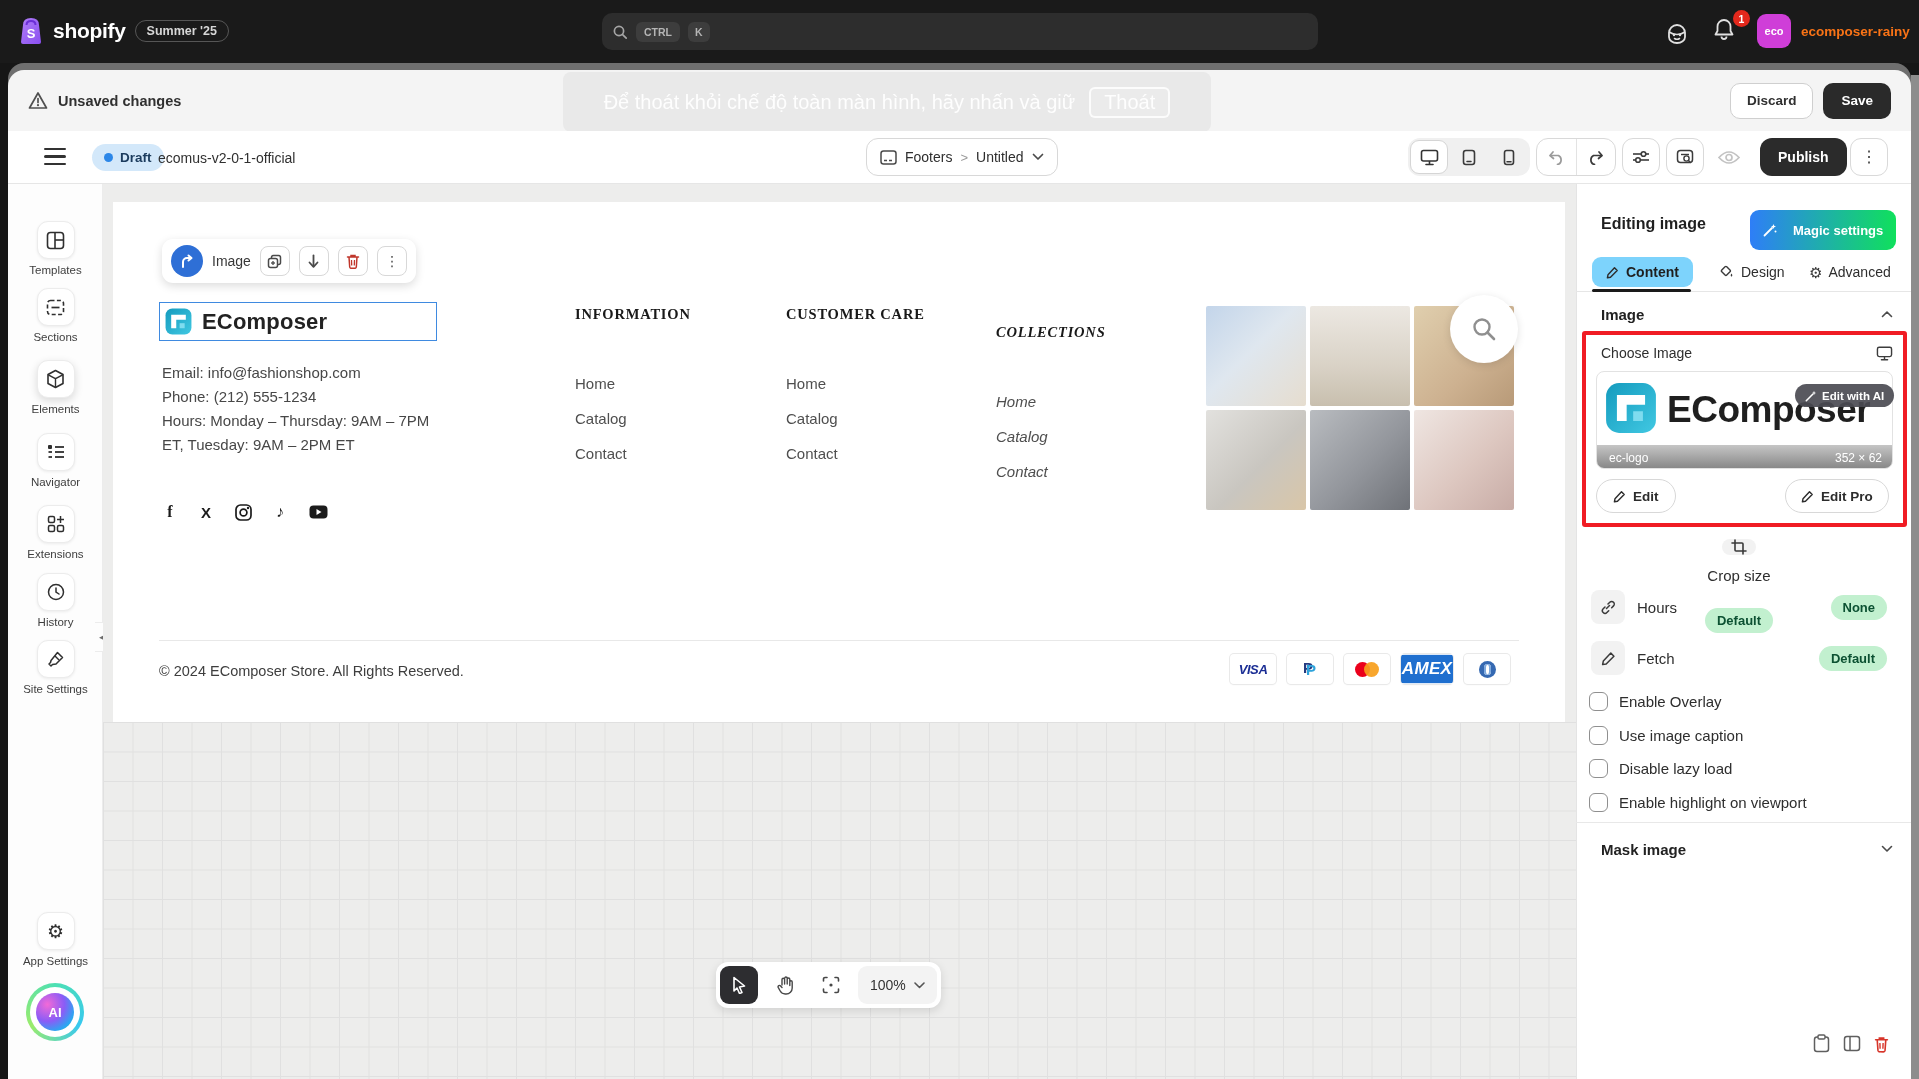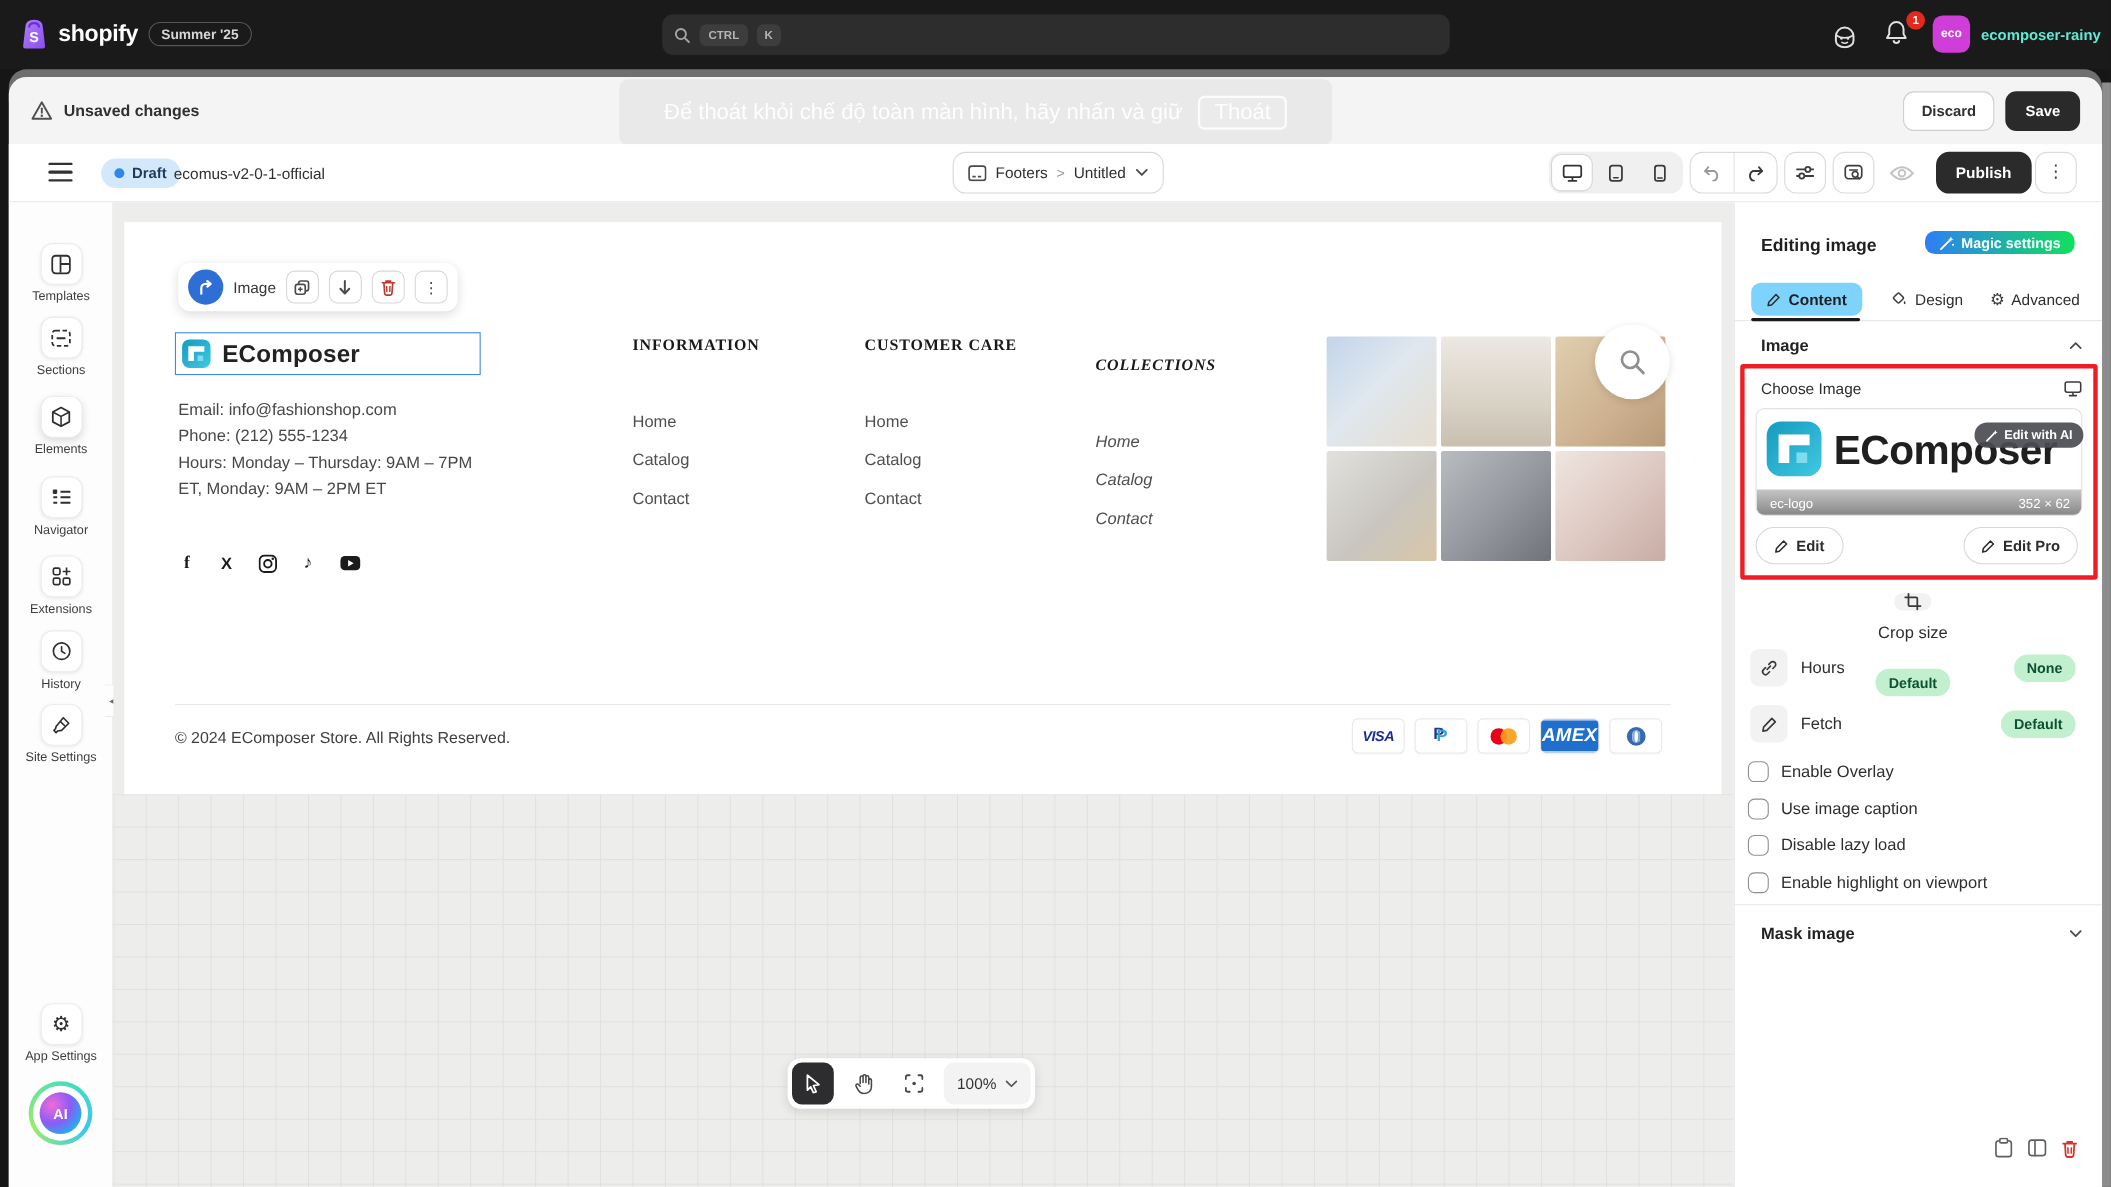--- a/index.html
+++ b/index.html
@@ -66,21 +66,21 @@
 <div class="r" style="left:1712px;top:17px;width:32px;height:30px;">
   <svg width="24" height="26" viewBox="0 0 24 26">
       <path d="M12 3 a6.5 6.5 0 0 1 6.5 6.5 v4.5 l2 3.5 h-17 l2 -3.5 v-4.5 A6.5 6.5 0 0 1 12 3z" fill="none" stroke="#e0e0e0" stroke-width="1.8" stroke-linejoin="round"></path>
       <path d="M9.5 19.5 a2.5 2.5 0 0 0 5 0" fill="none" stroke="#e0e0e0" stroke-width="1.8"></path>
     </svg>
   <span class="ic" style="position:absolute;right:-6px;top:-7px;min-width:17px;height:17px;background:#e3281c;color:#fff;border-radius:9px;font-size:10.5px;font-weight:700;padding:0 4px;">1</span>
 </div>
 
 <div class="r row" style="left:1757px;top:14px;height:34px;gap:10px;">
   <span class="ic" style="width:34px;height:34px;background:#cf3ed8;border-radius:9px;color:#fff;font-size:11px;font-weight:700;">eco</span>
-  <span style="color:#5eead4;font-size:13.5px;font-weight:700;">ecomposer-rainy</span>
+  <span style="color:#f97316;font-size:13.5px;font-weight:700;">ecomposer-rainy</span>
 </div>
 
 <div class="r" style="left:8px;top:63px;width:1903px;height:30px;background:#6f6f6f;border-radius:16px 16px 0 0;"></div>
 <div class="r" style="left:8px;top:70px;width:1903px;height:1009px;background:#f4f4f4;border-radius:16px 16px 0 0;"></div>
 <div class="r" style="left:1911px;top:75px;width:8px;height:1004px;background:#8d8d8d;"></div>
 
 <div class="r row" style="left:8px;top:70px;width:1903px;height:61px;padding:0 20px;">
   <span class="ic" style="margin-right:10px;">
     <svg width="20" height="19" viewBox="0 0 20 19">
         <path d="M10 2 L18.5 17 H1.5 Z" fill="none" stroke="#4f4f4f" stroke-width="1.7" stroke-linejoin="round"></path>
@@ -337,21 +337,21 @@
         <path d="M11 12 h26 v9 h-17 v15 h-9 z" fill="#fff"></path>
         <path d="M26 27 h9 v9 h-9 z" fill="#7fdcef"></path>
       </svg>
   </span>
   <span style="font-size:22px;font-weight:800;color:#222;letter-spacing:.2px;">EComposer</span>
 </div>
 
 <div class="r" style="left:162px;top:364px;font-size:15px;color:#474747;">Email: info@fashionshop.com</div>
 <div class="r" style="left:162px;top:388px;font-size:15px;color:#474747;">Phone: (212) 555-1234</div>
 <div class="r" style="left:162px;top:412px;font-size:15px;color:#474747;">Hours: Monday – Thursday: 9AM – 7PM</div>
-<div class="r" style="left:162px;top:436px;font-size:15px;color:#474747;">ET, Monday: 9AM – 2PM ET</div>
+<div class="r" style="left:162px;top:436px;font-size:15px;color:#474747;">ET, Tuesday: 9AM – 2PM ET</div>
 
 <div class="r row" style="left:162px;top:503px;gap:20px;color:#1b1b1b;">
   <span class="ic" style="width:16px;height:18px;font-weight:800;font-size:16px;font-family:'Liberation Serif',serif;">f</span>
   <span class="ic" style="width:16px;height:18px;font-weight:800;font-size:15px;">X</span>
   <span class="ic" style="width:18px;height:18px;">
     <svg width="17" height="17" viewBox="0 0 17 17">
         <rect x="1" y="1" width="15" height="15" rx="4.5" fill="none" stroke="#1b1b1b" stroke-width="1.7"></rect>
         <circle cx="8.5" cy="8.5" r="3.4" fill="none" stroke="#1b1b1b" stroke-width="1.7"></circle>
         <circle cx="13" cy="4" r="1.2" fill="#1b1b1b"></circle>
       </svg>
@@ -446,21 +446,21 @@
     <svg width="11" height="7" viewBox="0 0 11 7">
         <polyline points="1,1 5.5,5.5 10,1" fill="none" stroke="#555" stroke-width="1.6" stroke-linecap="round" stroke-linejoin="round"></polyline>
       </svg>
   </span>
 </div>
 
 <div class="r" style="left:1576px;top:184px;width:335px;height:895px;background:#fff;border-left:1px solid #e4e4e4;"></div>
 
 <div class="r" style="left:1601px;top:215px;font-size:16px;font-weight:700;color:#1f1f1f;">Editing image</div>
 
-<div class="r row" style="left:1750px;top:210px;height:21px;padding:0 13px;border-radius:9px;gap:6px;background:linear-gradient(90deg,#2e7ef7,#10e05c);">
+<div class="r row" style="left:1750px;top:210px;height:40px;padding:0 13px;border-radius:9px;gap:16px;background:linear-gradient(90deg,#2e7ef7,#10e05c);">
   <svg width="14" height="14" viewBox="0 0 14 14">
       <line x1="1.5" y1="12.5" x2="9" y2="5" stroke="#fff" stroke-width="1.8" stroke-linecap="round"></line>
       <path d="M10.5 1 l.7 1.8 1.8.7 -1.8.7 -.7 1.8 -.7 -1.8 -1.8 -.7 1.8 -.7 z" fill="#fff"></path>
       <circle cx="12.5" cy="8.5" r="1" fill="#fff"></circle>
     </svg>
   <span style="color:#fff;font-size:13px;font-weight:700;">Magic settings</span>
 </div>
 
 <div class="r" style="left:1576px;top:252px;width:335px;height:40px;border-bottom:1px solid #e6e6e6;"></div>
 <div class="r row" style="left:1592px;top:257px;height:30px;background:#7dd3fc;border-radius:9px;padding:0 14px;gap:7px;">

